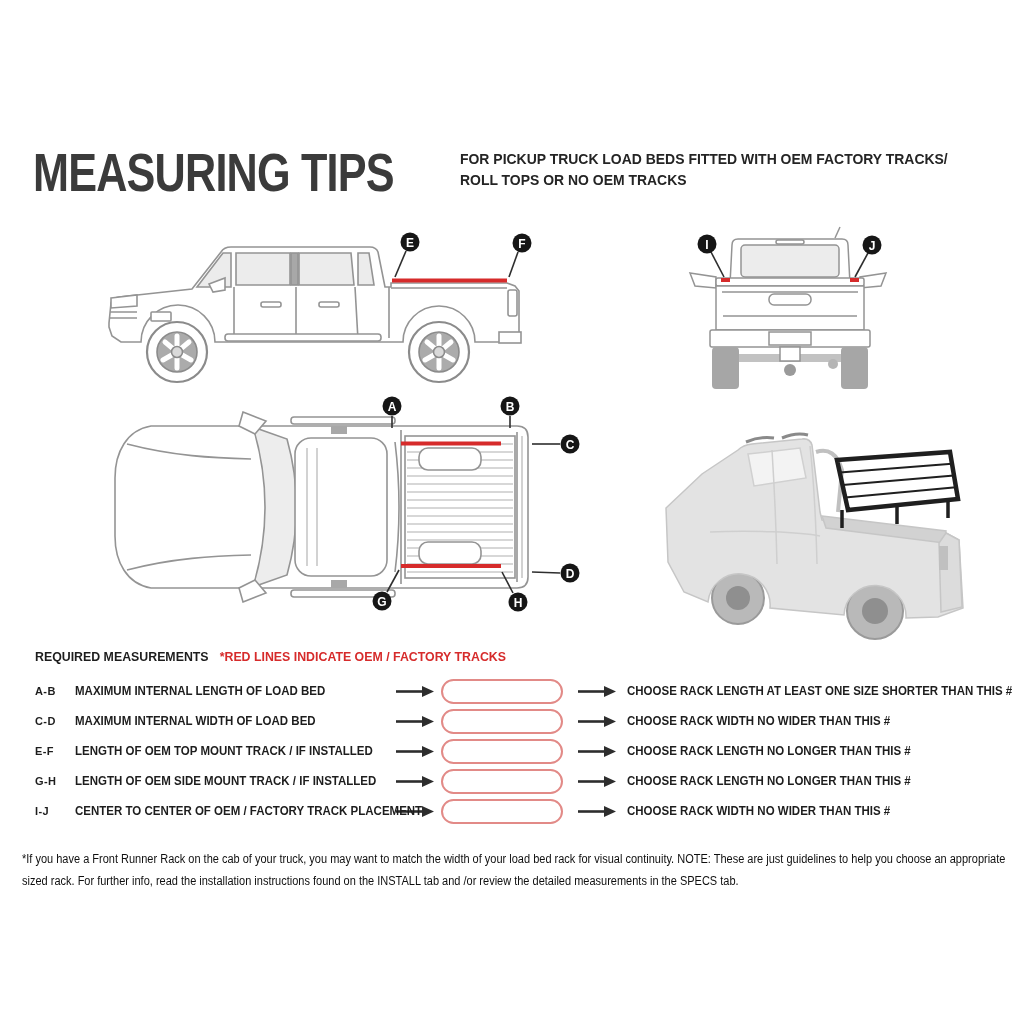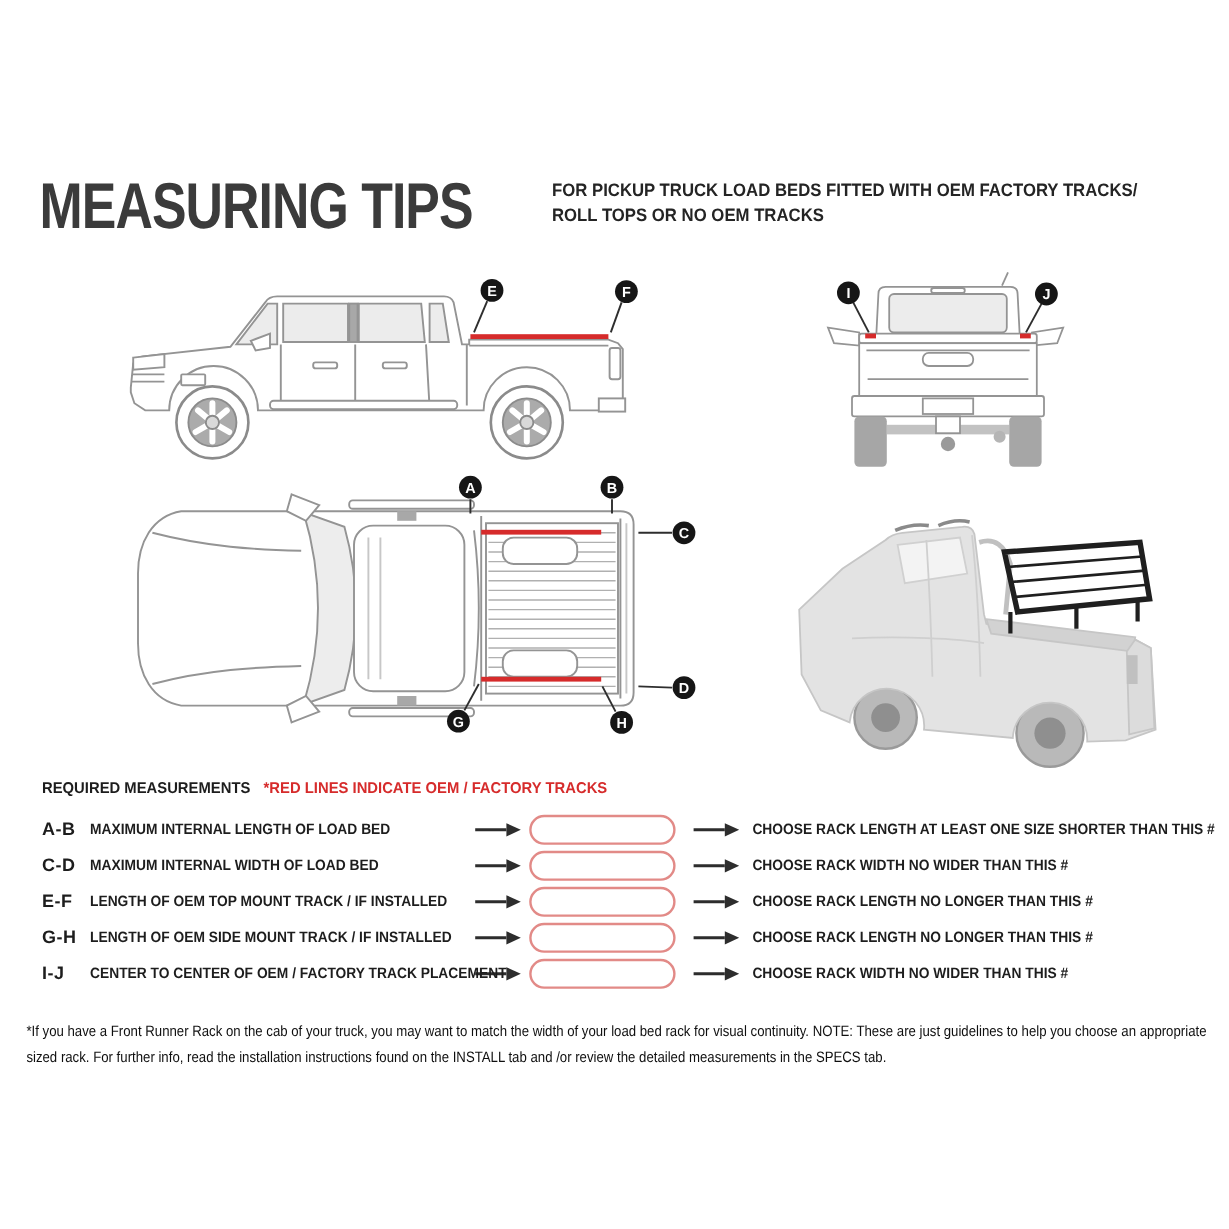--- a/index.html
+++ b/index.html
@@ -8,21 +8,21 @@
   .abs{position:absolute;}
   #title{left:33px;top:141px;font-size:54px;font-weight:bold;color:#3b3b3b;
          letter-spacing:-1px;transform:scaleX(.80);transform-origin:left top;white-space:nowrap;}
   #subtitle{left:460px;top:148px;font-size:15px;font-weight:bold;color:#242424;
             line-height:21px;transform:scaleX(.93);transform-origin:left top;white-space:nowrap;}
   .sec-head{left:35px;top:649px;font-size:13px;font-weight:bold;color:#1d1d1d;
             white-space:nowrap;transform:scaleX(.95);transform-origin:left top;}
   .red{color:#d62b2b;}
   #rows{left:35px;top:676px;width:985px;}
   .mrow{display:flex;align-items:center;height:30px;}
-  .m-id{width:40px;font-size:15px;font-weight:bold;color:#1d1d1d;letter-spacing:.4px;flex:none;}
+  .m-id{width:40px;font-size:11px;font-weight:bold;color:#1d1d1d;letter-spacing:.4px;flex:none;}
   .m-desc{width:320px;font-size:12.5px;font-weight:bold;color:#1d1d1d;white-space:nowrap;
           transform:scaleX(.92);transform-origin:left center;flex:none;}
   .arrow{width:40px;height:13px;flex:none;}
   .arrow2{margin-left:14px;}
   .pill{width:102px;height:21px;border:2px solid #e28a87;border-radius:14px;background:#fff;
         flex:none;margin-left:6px;outline:none;padding:0 8px;font-size:13px;color:#1d1d1d;
         font-family:"Liberation Sans",sans-serif;}
   .m-guid{margin-left:10px;font-size:12.5px;font-weight:bold;color:#1d1d1d;white-space:nowrap;
           transform:scaleX(.92);transform-origin:left center;}
   #footnote{left:22px;top:848px;width:1122px;font-size:12.5px;color:#0f0f0f;line-height:22px;

